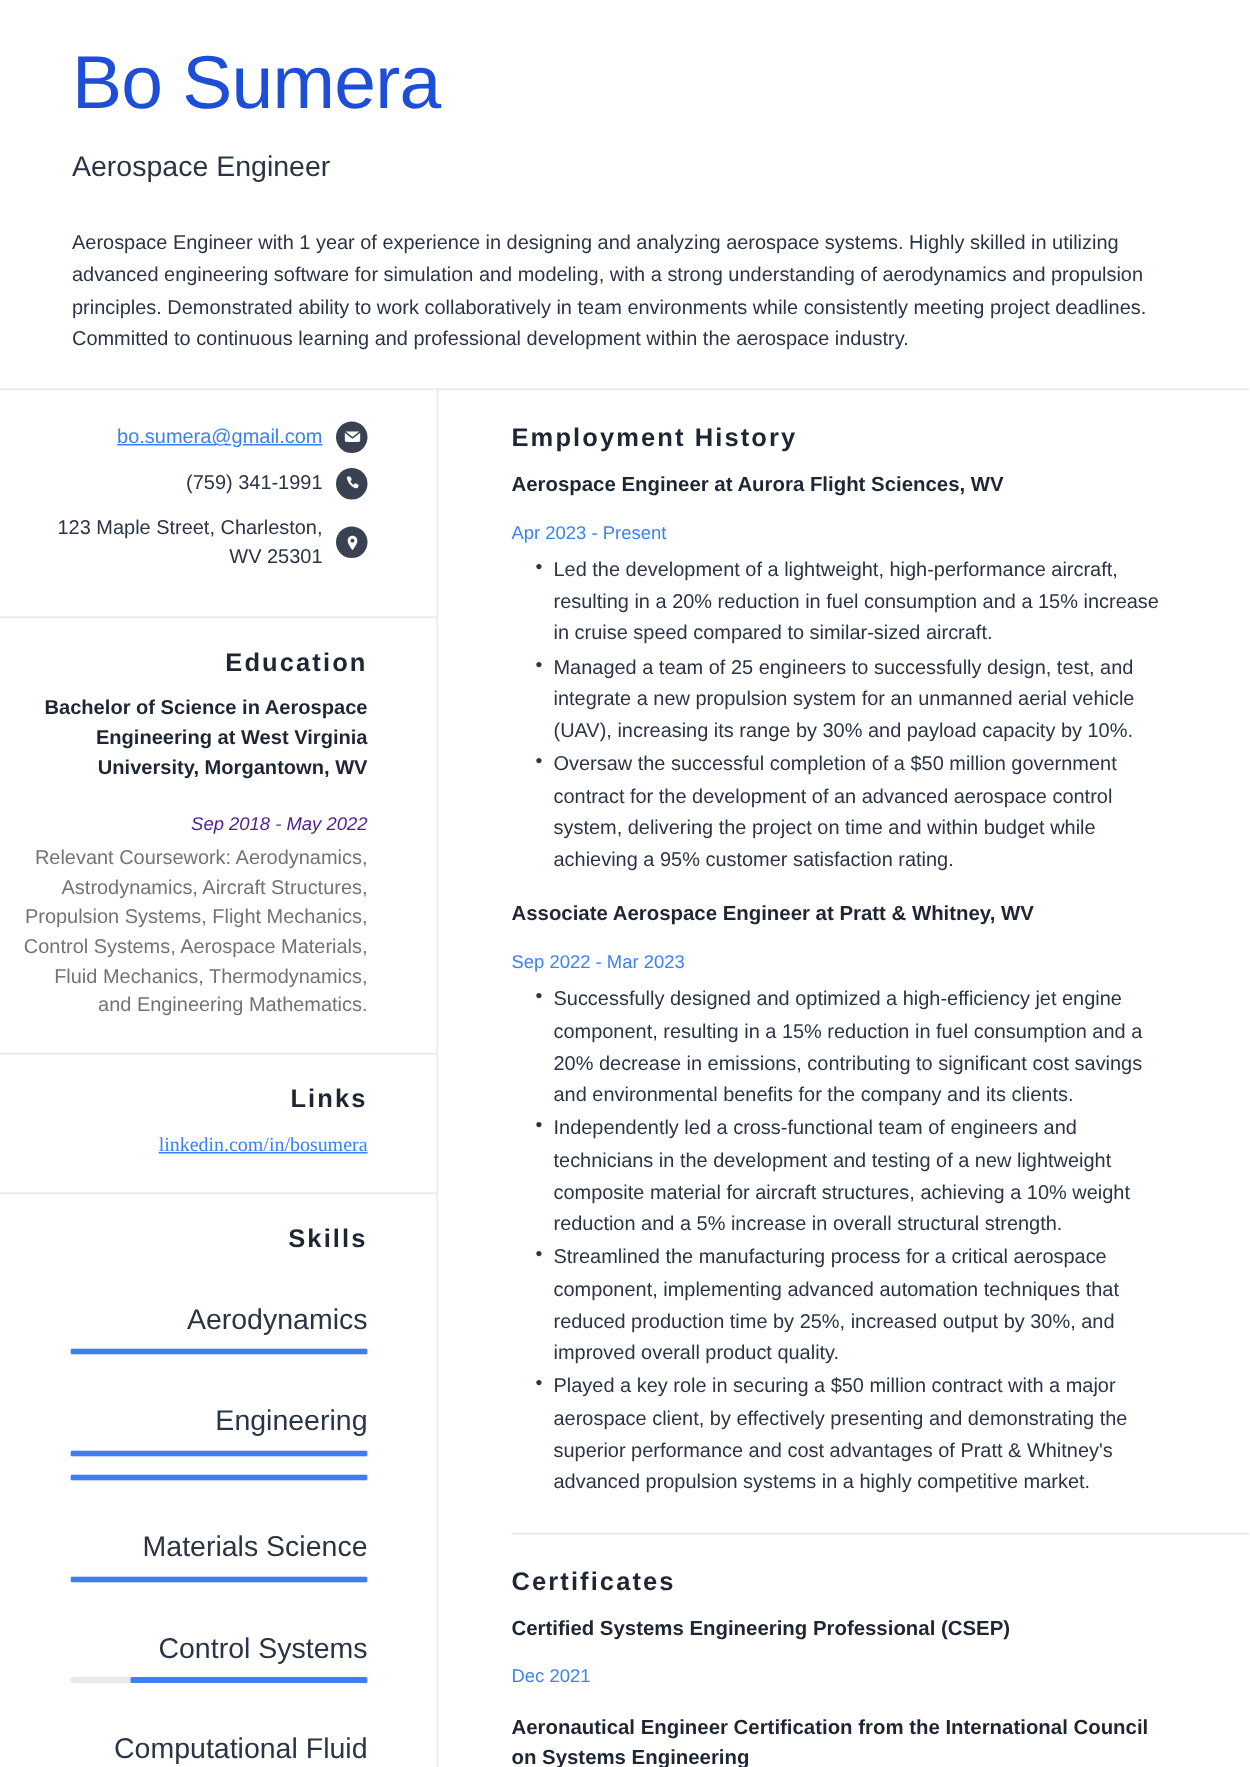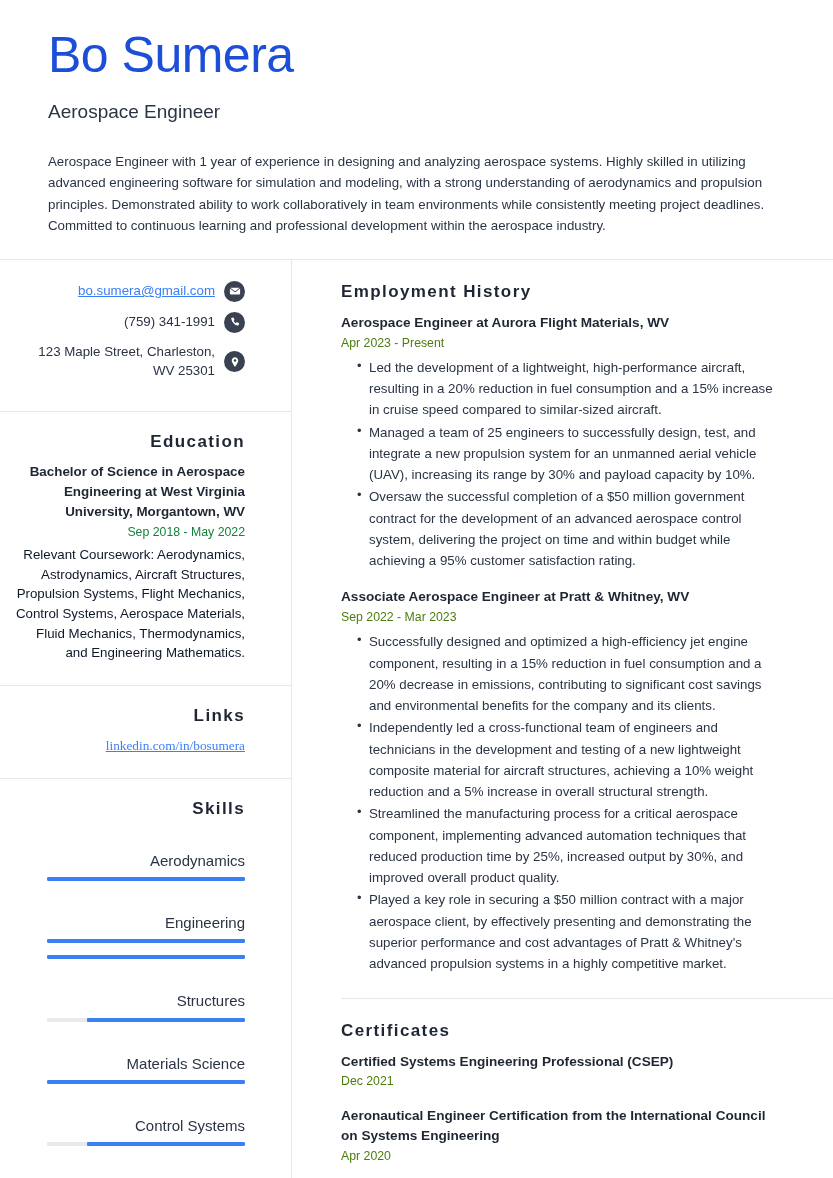--- a/index.html
+++ b/index.html
@@ -119,46 +119,47 @@
   }
   .ico svg { display: block; }
 
   .edu-degree {
     font-size: 13.4px;
     font-weight: 700;
     line-height: 1.48;
     color: #1f2633;
   }
   .edu-date {
-    margin-top: 3px;
+    margin-top: 20px;
     font-size: 12.3px;
-    color: #15803d;
+    color: #4c1d95;
+    font-style: italic;
   }
   .edu-desc {
     margin-top: 6px;
     font-size: 13.3px;
     line-height: 1.48;
-    color: #0f172a;
+    color: #737373;
   }
 
   .link-item {
     font-size: 13.3px;
     line-height: 1.5;
     font-family: Liberation Serif, serif;
   }
   .link-item a {
     color: #3b7ff5;
     text-decoration: underline;
   }
 
   
   .skill { margin-top: 12px; }
   .skill:first-of-type { margin-top: 4px; }
   .skill-name {
-    font-size: 15px;
+    font-size: 19px;
     line-height: 1.35;
     color: #2b3445;
     margin-bottom: 6px;
     margin-top: 32px;
   }
   .skill-track {
     width: 198px;
     height: 4px;
     background: #e9eaed;
     margin-left: auto;
@@ -192,23 +193,23 @@
   .entry { margin-bottom: 16px; }
   .entry:last-child { margin-bottom: 0; }
 
   .entry-title {
     font-size: 13.6px;
     font-weight: 700;
     line-height: 1.45;
     color: #1f2633;
   }
   .entry-date {
-    margin-top: 2px;
+    margin-top: 14px;
     font-size: 12.3px;
-    color: #4d7c0f;
+    color: #3b82f6;
     line-height: 1.4;
   }
   .bullets {
     margin-top: 5px;
     padding-left: 16px;
     list-style: none;
   }
   .bullets li {
     position: relative;
     font-size: 13.3px;
@@ -303,26 +304,20 @@
               <div class="skill-track">
                 <div class="skill-fill" style="width: 100%;"></div>
               </div>
             </div>
             <div class="skill">
               <div class="skill-track">
                 <div class="skill-fill" style="width: 100%;"></div>
               </div>
             </div>
             <div class="skill">
-              <div class="skill-name">Structures</div>
-              <div class="skill-track">
-                <div class="skill-fill" style="width: 80%;"></div>
-              </div>
-            </div>
-            <div class="skill">
               <div class="skill-name">Materials Science</div>
               <div class="skill-track">
                 <div class="skill-fill" style="width: 100%;"></div>
               </div>
             </div>
             <div class="skill">
               <div class="skill-name">Control Systems</div>
               <div class="skill-track">
                 <div class="skill-fill" style="width: 80%;"></div>
               </div>
@@ -337,21 +332,21 @@
       </section>
 
     </aside>
 
     <main class="main">
 
       <section class="main-section">
         <div class="main-heading">Employment History</div>
         <div id="employment-list">
             <div class="entry">
-              <div class="entry-title">Aerospace Engineer at Aurora Flight Materials, WV</div>
+              <div class="entry-title">Aerospace Engineer at Aurora Flight Sciences, WV</div>
               <div class="entry-date">Apr 2023 - Present</div>
               <ul class="bullets">
                 <li>Led the development of a lightweight, high-performance aircraft, resulting in a 20% reduction in fuel consumption and a 15% increase in cruise speed compared to similar-sized aircraft.</li>
                 <li>Managed a team of 25 engineers to successfully design, test, and integrate a new propulsion system for an unmanned aerial vehicle (UAV), increasing its range by 30% and payload capacity by 10%.</li>
                 <li>Oversaw the successful completion of a $50 million government contract for the development of an advanced aerospace control system, delivering the project on time and within budget while achieving a 95% customer satisfaction rating.</li>
               </ul>
             </div>
             <div class="entry">
               <div class="entry-title">Associate Aerospace Engineer at Pratt &amp; Whitney, WV</div>
               <div class="entry-date">Sep 2022 - Mar 2023</div>

